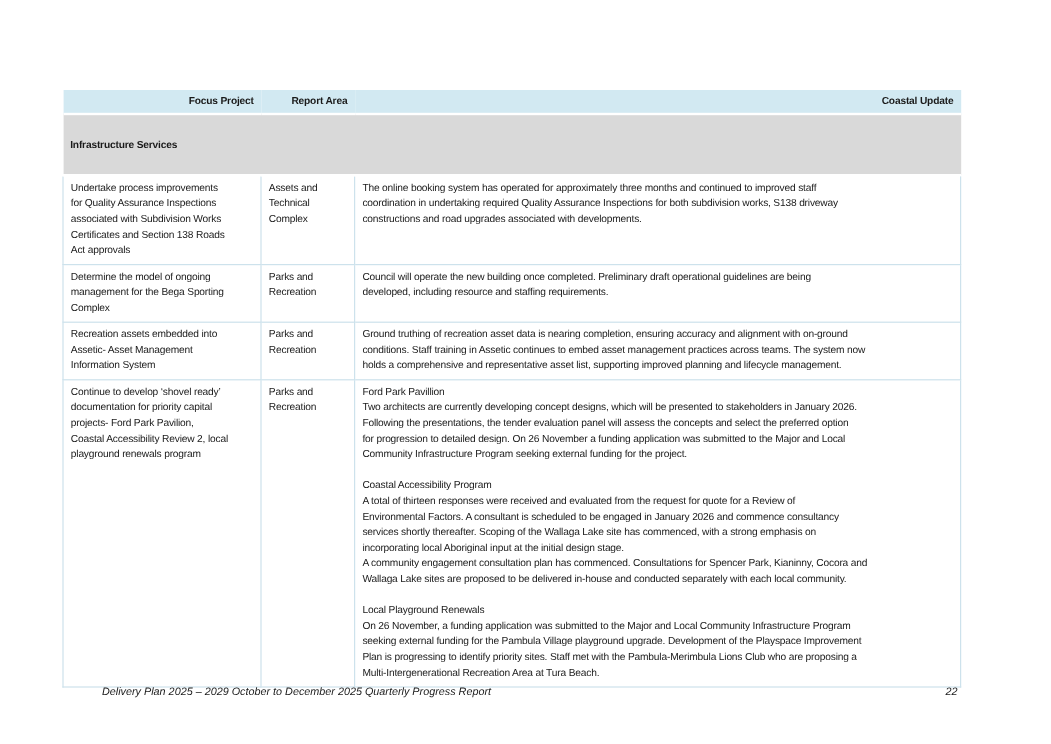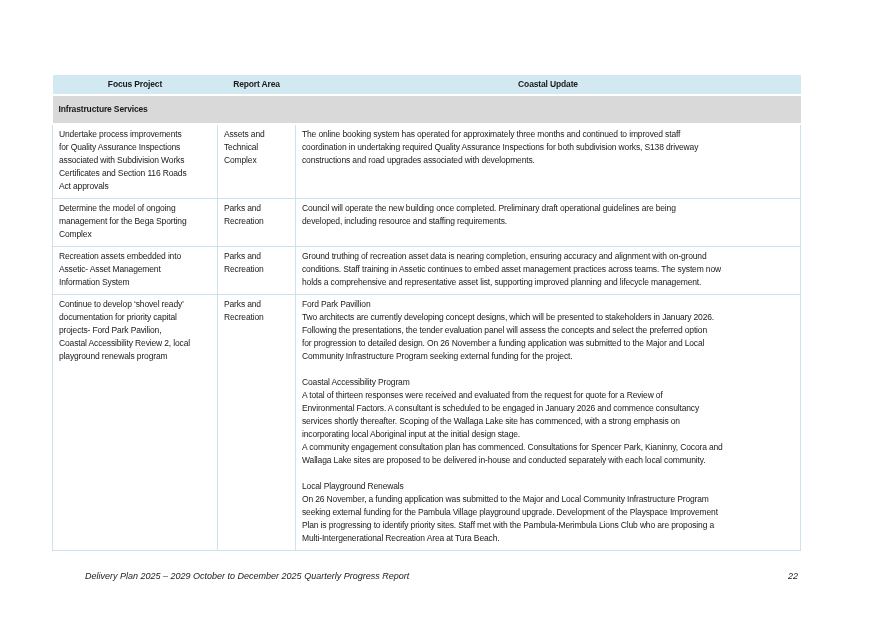--- a/index.html
+++ b/index.html
@@ -26,31 +26,31 @@
     font-size: 8.5px;
     letter-spacing: -0.15px;
     line-height: 13px;
     color: #1a1a1a;
   }
   .report-table col.c1 { width: 165px; }
   .report-table col.c2 { width: 78px; }
   .report-table col.c3 { width: 505px; }
   .report-table th {
     background: var(--header_bg, #d2e9f2);
-    text-align: center;
+    text-align: right;
     font-weight: bold;
     vertical-align: top;
     padding: 3px 6px;
     border: none;
     border-bottom: 2px solid #ffffff;
   }
   .section-row td {
     background: var(--section_bg, #d9d9d9);
     font-weight: bold;
-    padding: 7px 6px;
+    padding: 18px 6px;
     border: none;
     border-bottom: 2px solid #ffffff;
   }
   .body-row td {
     border: 1px solid var(--table_border, #cde2ec);
     vertical-align: top;
     padding: 3px 6px 5px 6px;
     white-space: pre-line;
   }
   .page-footer {
@@ -85,21 +85,21 @@
       </tr>
     </thead>
     <tbody id="table-body">
       <tr class="section-row">
         <td colspan="3">Infrastructure Services</td>
       </tr>
     <tr class="body-row">
           <td>Undertake process improvements
 for Quality Assurance Inspections
 associated with Subdivision Works
-Certificates and Section 116 Roads
+Certificates and Section 138 Roads
 Act approvals</td>
           <td>Assets and
 Technical
 Complex</td>
           <td>The online booking system has operated for approximately three months and continued to improved staff
 coordination in undertaking required Quality Assurance Inspections for both subdivision works, S138 driveway
 constructions and road upgrades associated with developments.</td>
         </tr>
         <tr class="body-row">
           <td>Determine the model of ongoing

